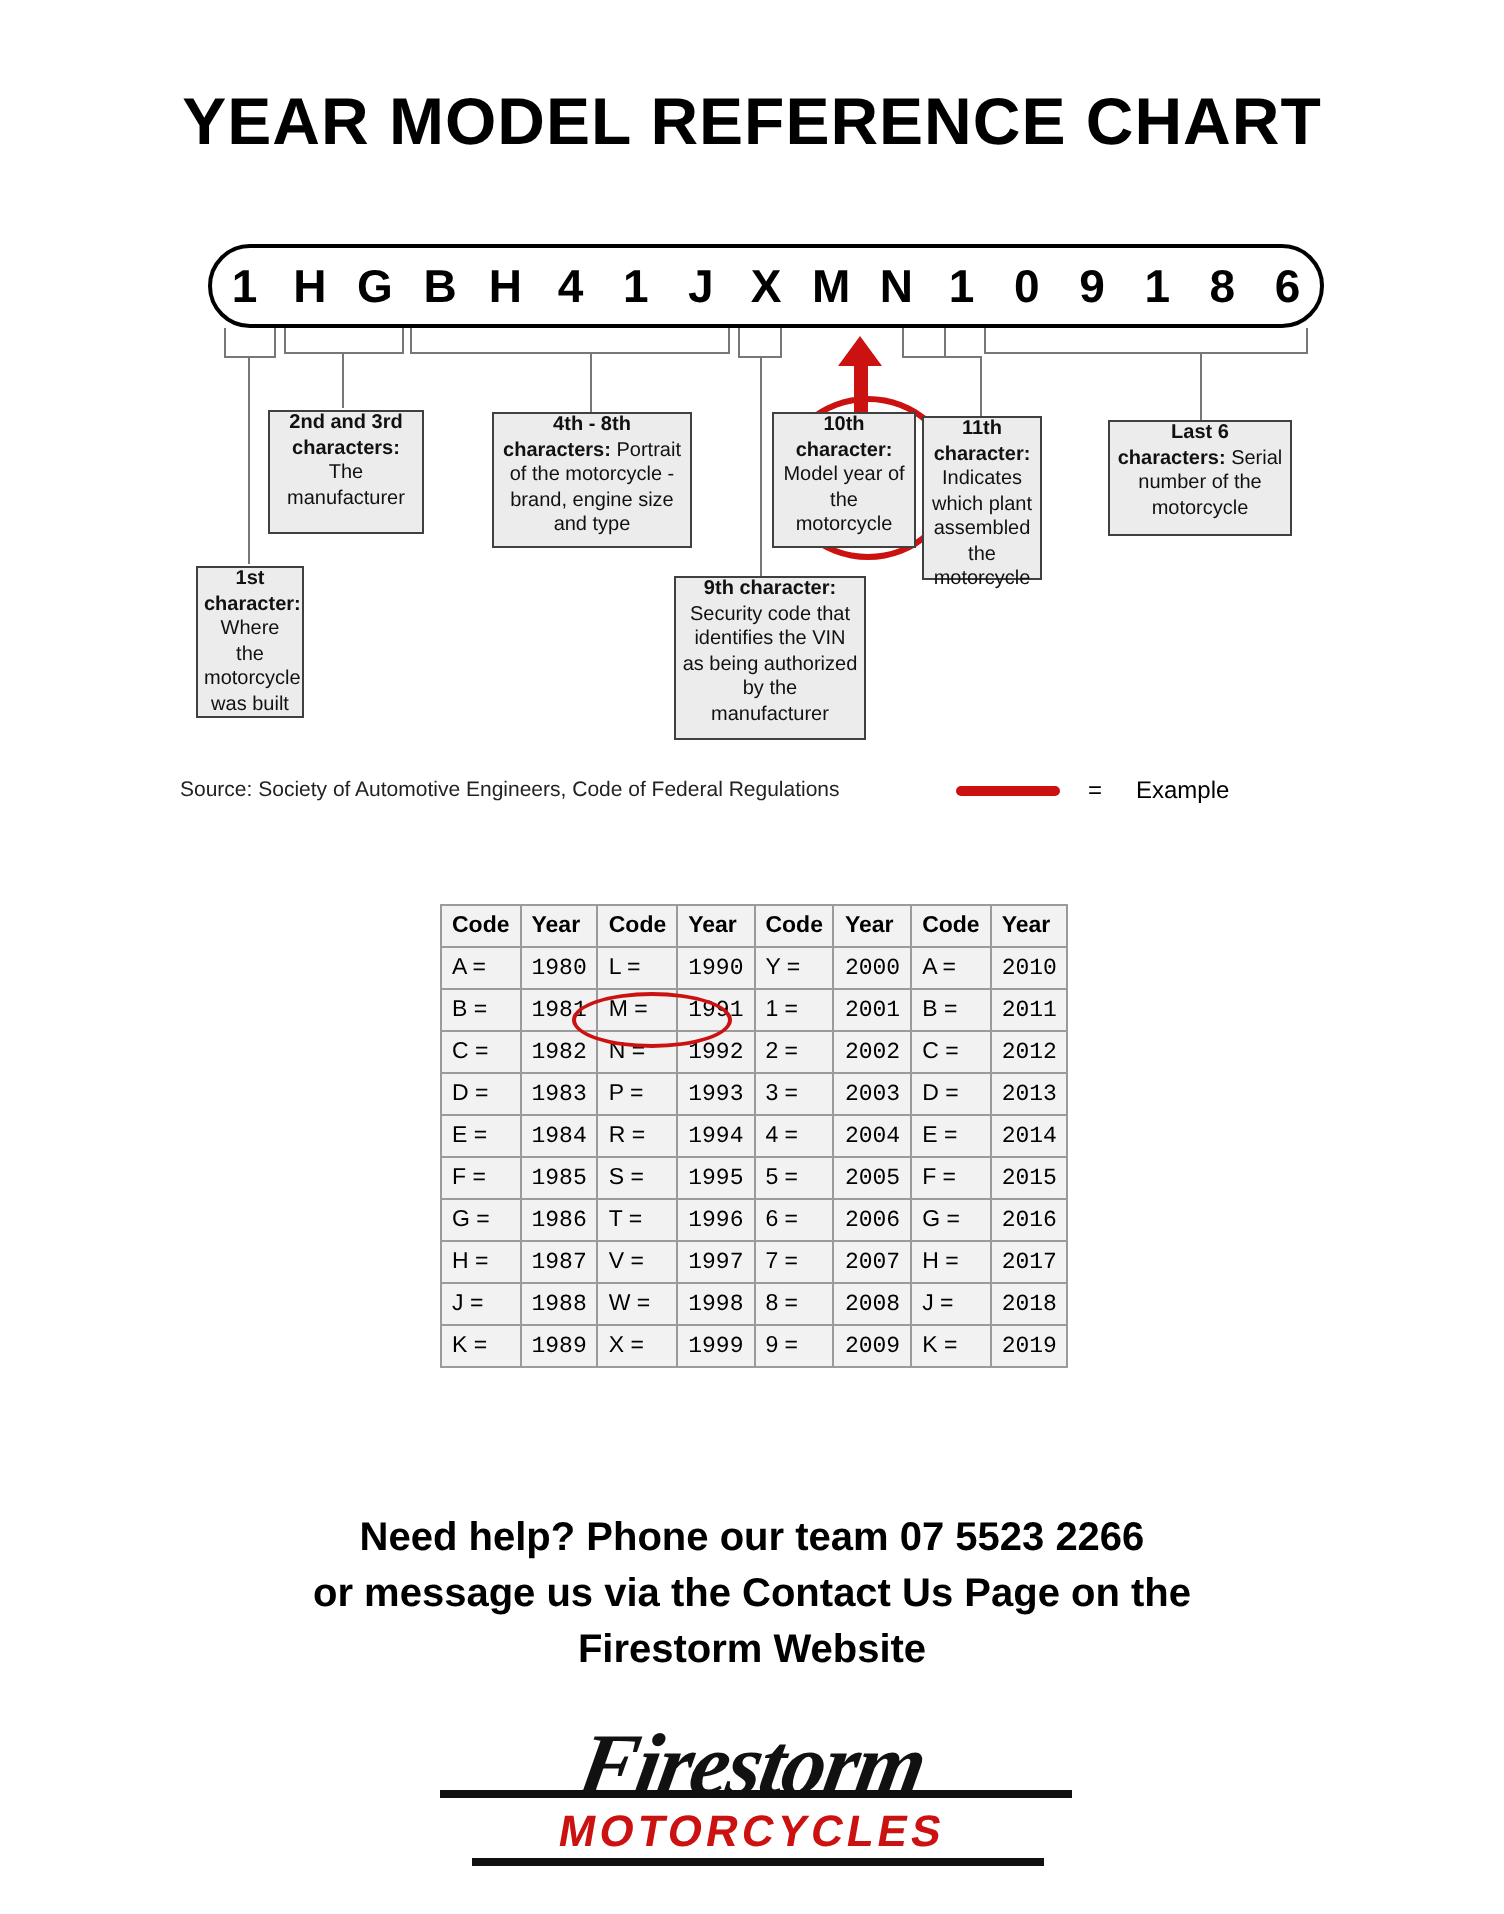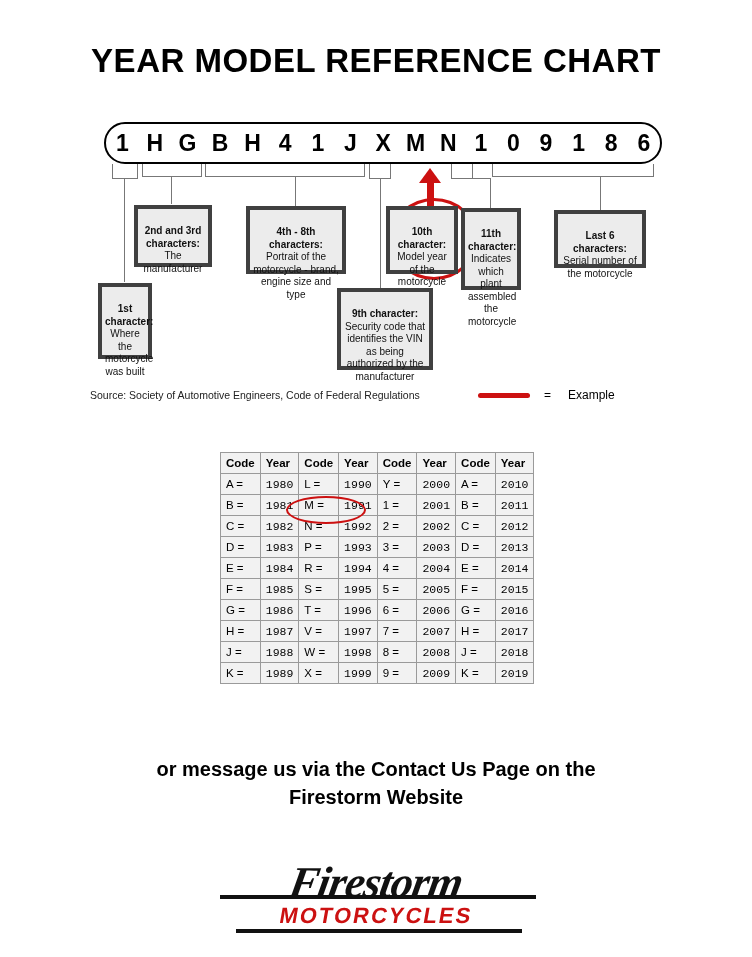--- a/index.html
+++ b/index.html
@@ -54,26 +54,26 @@
     position: absolute;
     background: #777;
   }
   .vrule { width: 1px; }
   .hrule { height: 1px; }
 
   
   .callout {
     position: absolute;
     background: #ececec;
-    border: 4px solid #404040;
+    border: 1px solid #404040;
     box-sizing: border-box;
     text-align: center;
     font-size: 10px;
     line-height: 12.5px;
-    padding: 16px 3px;
+    padding: 0 3px;
     color: #111;
   }
   .callout b { font-weight: bold; }
 
   
   .red-ellipse {
     position: absolute;
     border: 3px solid #cc1111;
     border-radius: 50%;
     box-sizing: border-box;
@@ -411,20 +411,21 @@
       <td class="yr">2009</td>
       <td>K =</td>
       <td class="yr">2019</td>
     </tr>
   </tbody>
 </table>
 
 <div class="table-ellipse" style="left:286px; top:496px; width:80px; height:28px;"></div>
 
 <div class="help">
+  <div>Need help?  Phone our team 07 5523 2266</div>
   <div>or message us via the Contact Us Page on the</div>
   <div>Firestorm Website</div>
 </div>
 
 <div class="logo-wrap">
   <div class="logo-bar" style="left:24px; top:40px; width:316px;"></div>
   <div class="logo-word">Firestorm</div>
   <div class="logo-sub">MOTORCYCLES</div>
   <div class="logo-bar" style="left:40px; top:74px; width:286px;"></div>
 </div>

